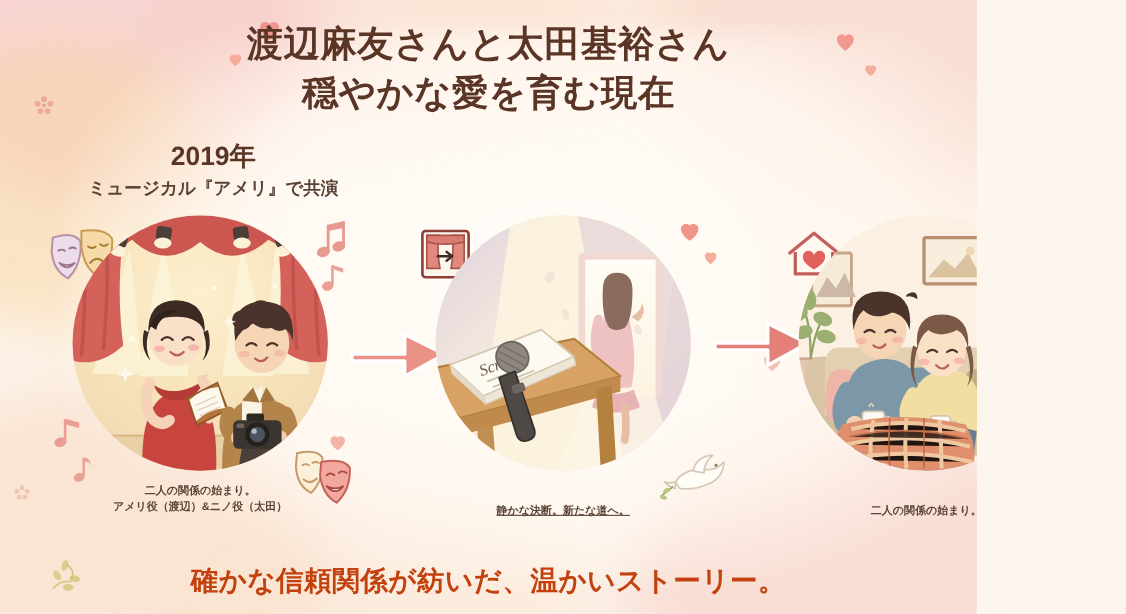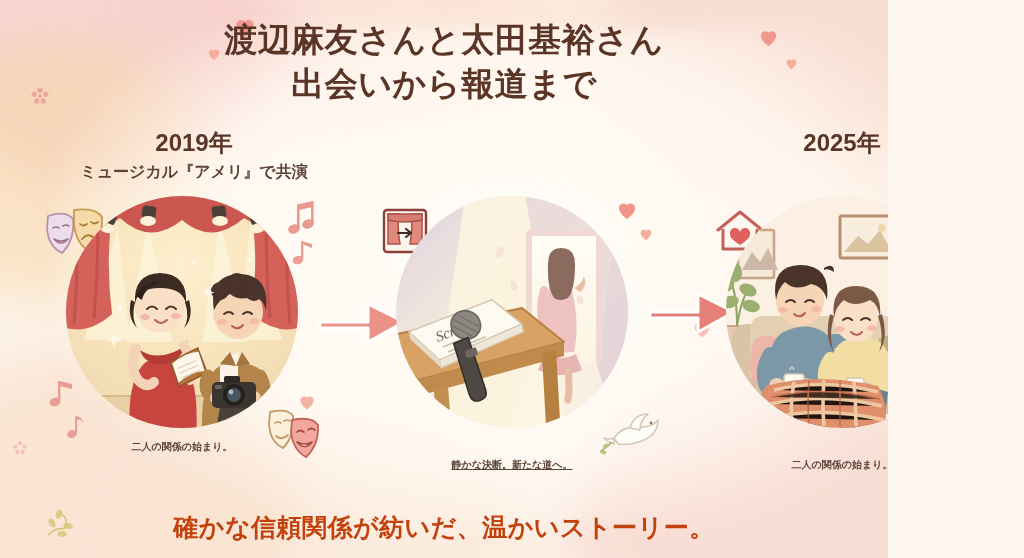--- a/index.html
+++ b/index.html
@@ -253,21 +253,21 @@
   <svg class="deco" style="left:879px;top:196px;" width="30" height="30" viewBox="0 0 30 30">
       <g stroke="#e0605c" stroke-width="2.6" stroke-linecap="round">
         <path d="M8 16 L4 22"></path>
         <path d="M16 10 L16 3"></path>
         <path d="M23 15 L27 21"></path>
       </g>
     </svg>
 
   <div class="title">
     <span>渡辺麻友さんと太田基裕さん</span>
-    <span>出会いから報道まで</span>
+    <span>穏やかな愛を育む現在</span>
   </div>
 
   <div class="col c1">
     <div class="year">2019年</div>
     <div class="sub">ミュージカル『アメリ』で共演</div>
   </div>
 
   <div class="scene s1">
     <svg viewBox="0 0 276 248">
       <defs>
@@ -394,20 +394,21 @@
             <circle cx="206" cy="70" r="2"></circle>
           <path d="M70 142 l2 6 l6 2 l-6 2 l-2 6 l-2-6 l-6-2 l6-2z"></path>
           <path d="M164 96 l1.6 5 l5 1.6 l-5 1.6 l-1.6 5 l-1.6-5 l-5-1.6 l5-1.6z"></path>
         </g>
       </g>
     </svg>
   </div>
 
   <div class="cap p1">
     <span>二人の関係の始まり。</span>
+    <span>アメリ役（渡辺）&amp;ニノ役（太田）</span>
   </div>
 
   <svg class="arrow a1" viewBox="0 0 92 62">
     <path d="M2 34 L50 34 L50 16 L86 34 L50 54 L50 40 L2 40 Z" fill="#eb9287" stroke="#ffffff" stroke-width="3" stroke-linejoin="round"></path>
   </svg>
 
 
   <div class="scene s2">
     <svg viewBox="0 0 276 248">
       <defs>
@@ -487,21 +488,20 @@
 
   <div class="cap p2">
     <span>静かな決断。新たな道へ。</span>
   </div>
 
   <svg class="arrow a2" viewBox="0 0 92 62">
     <path d="M2 34 L50 34 L50 16 L86 34 L50 54 L50 40 L2 40 Z" fill="#e58078" stroke="#ffffff" stroke-width="3" stroke-linejoin="round"></path>
   </svg>
 
   <div class="col c3">
-    <div class="year">2025年</div>
   </div>
 
   <div class="scene s3">
     <svg viewBox="0 0 276 248">
       <defs>
         <clipPath id="clip3">
             <circle cx="138" cy="122" r="116"></circle>
           </clipPath>
       </defs>
       <circle cx="138" cy="122" r="116" fill="#fcf2e6"></circle>

